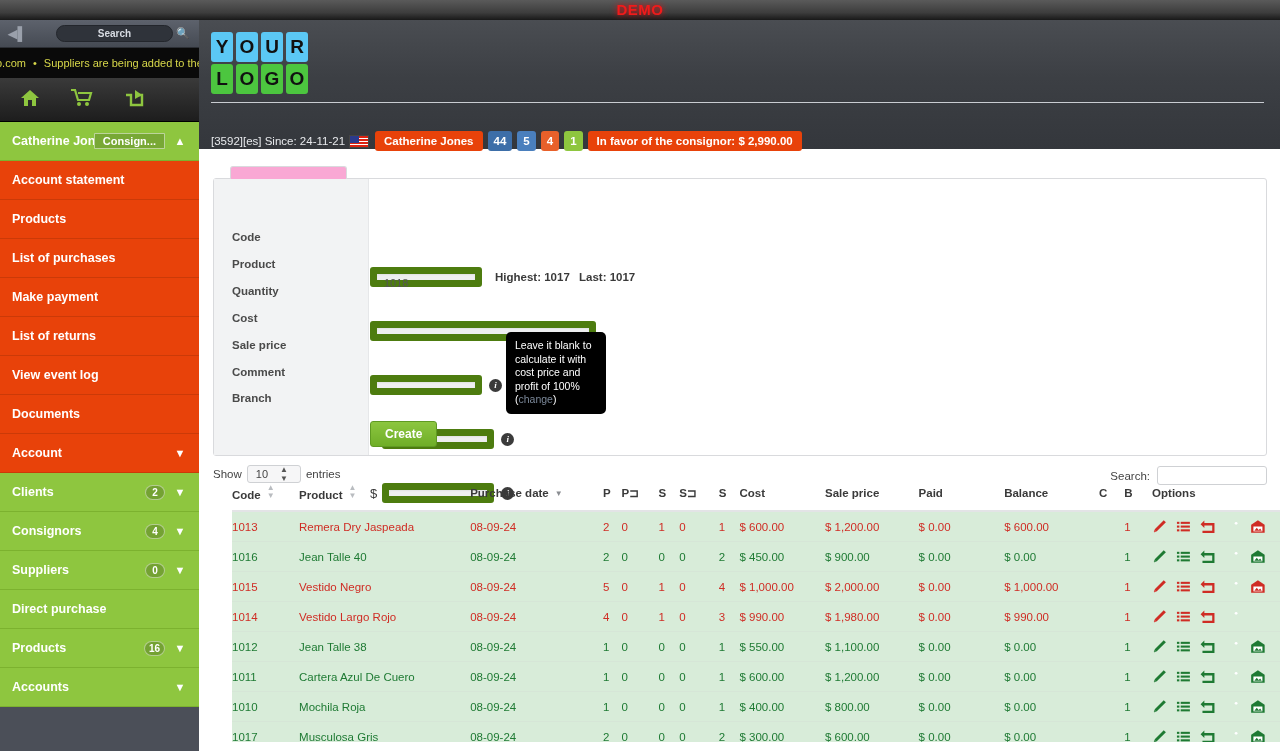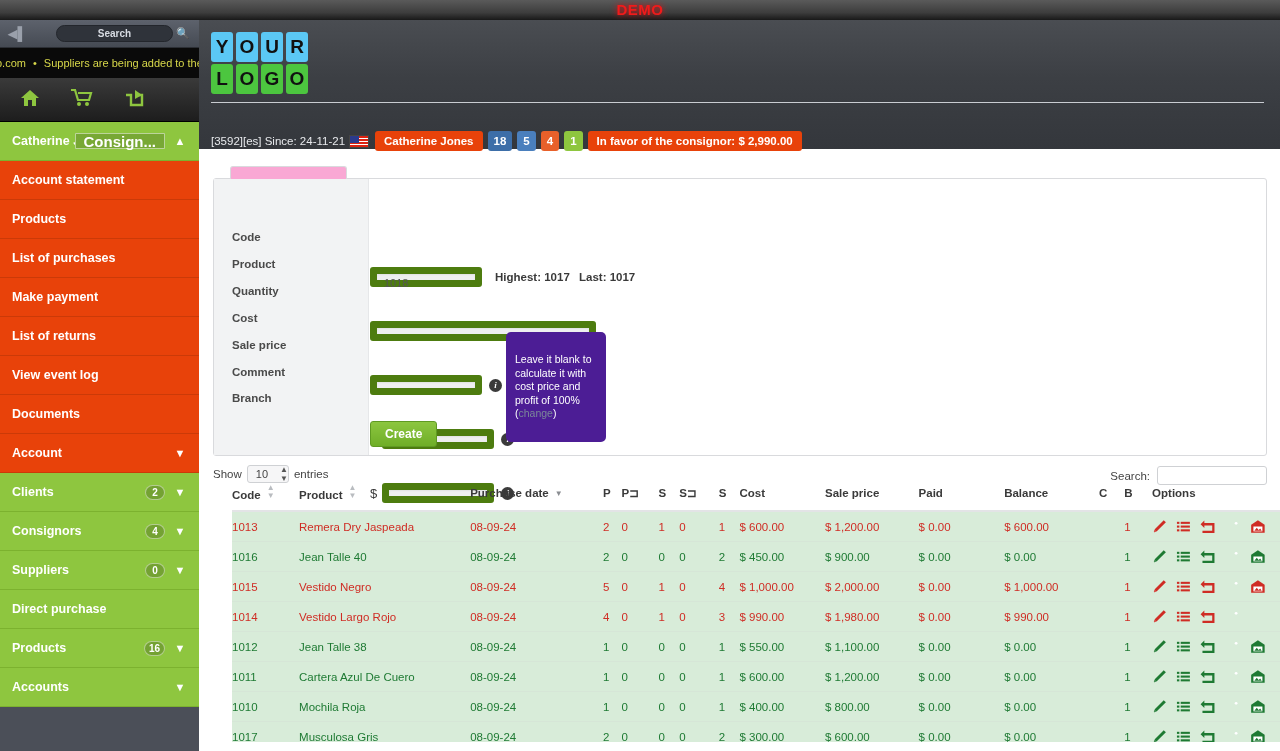--- a/index.html
+++ b/index.html
@@ -78,21 +78,21 @@
   .sb-item .sb-label { flex: 1; white-space: nowrap; overflow: hidden; }
   .sb-item .sb-badge {
     background: rgba(0,0,0,.18); border: 1px solid rgba(255,255,255,.45);
     border-radius: 9px; min-width: 20px; height: 15px; line-height: 14px;
     font-size: 10px; text-align: center; padding: 0 4px; margin-right: 8px;
     color: #fff;
   }
   .sb-item .sb-pill {
     background: rgba(0,0,0,.15); border: 1px solid rgba(255,255,255,.5);
     border-radius: 1px; height: 16px; line-height: 15px;
-    font-size: 15px; padding: 0 8px; margin-right: 8px; color: #fff;
+    font-size: 11px; padding: 0 8px; margin-right: 8px; color: #fff;
   }
   .sb-item .sb-chev { font-size: 11px; color: #fff; width: 14px; text-align: center; }
   .sb-item .sb-cart { margin-right: 5px; font-size: 12px; }
   .sb-active::before {
     content: ""; position: absolute; left: 0; top: 0; bottom: 0; width: 4px;
     background: #a02c06;
   }
   .sb-active::after {
     content: ""; position: absolute; left: 4px; top: 50%; margin-top: -4px;
     border-top: 4px solid transparent; border-bottom: 4px solid transparent;
@@ -193,33 +193,33 @@
   .selbox .arr { margin: 0 6px 0 10px; font-size: 8px; line-height: 9px; color: #555; }
   #createbtn {
     position: absolute; left: 156px; top: 242px;
     background: linear-gradient(to bottom,#8cc63f,#6fae28);
     border: 1px solid #5f9a22; border-radius: 3px;
     color: #fff; font-size: 12px; font-weight: bold;
     padding: 5px 14px; cursor: pointer;
   }
   #tooltip {
     position: absolute; left: 292px; top: 153px; width: 100px;
-    background: #4c1d95; border-radius: 5px; color: #fff;
-    font-size: 10.5px; line-height: 13.5px; padding: 21px 9px;
+    background: #000000; border-radius: 5px; color: #fff;
+    font-size: 10.5px; line-height: 13.5px; padding: 7px 9px;
   }
   #tooltip .chg { color: #7b8899; }
 
   
   #tbl-toolbar {
     position: absolute; left: 14px; top: 445px; width: 1054px; height: 26px;
   }
   #showentries { display: flex; align-items: center; font-size: 11.5px; color: #444; }
   #showentries .sel2 {
     border: 1px solid #cfd1d4; border-radius: 3px; background: #f6f6f7;
-    height: 18px; display: flex; align-items: center; padding: 0 0 0 8px;
+    height: 18px; display: flex; align-items: center; padding: 0 12px 0 8px;
     font-size: 11px; margin: 0 5px;
   }
   #showentries .sel2 .arr { margin-left: 12px; font-size: 8px; line-height: 9px; color: #555; }
   #tblsearch {
     position: absolute; right: 0; top: 1px;
     display: flex; align-items: center; font-size: 11.5px; color: #444;
   }
   #tblsearch input {
     margin-left: 7px; width: 110px; height: 19px;
     border: 1px solid #cfd1d4; border-radius: 3px; background: #fff;
@@ -378,21 +378,21 @@
           <div class="logo-ch logo-green">G</div>
           <div class="logo-ch logo-green">O</div>
         </div>
     </div>
     <div id="logo-rule"></div>
 
     <div id="acctbar">
       <span class="meta">[3592][es] Since: 24-11-21</span>
       <span class="flag"></span>
       <span class="chip chip-red">Catherine Jones</span>
-      <span class="chip chip-blue">18</span>
+      <span class="chip chip-blue">44</span>
       <span class="chip chip-blue2">5</span>
       <span class="chip chip-orange">4</span>
       <span class="chip chip-lime">1</span>
       <span class="chip chip-red">In favor of the consignor: $ 2,990.00</span>
     </div>
   </div>
 
   <div id="panel">
     <div id="panel-tab">New product</div>
     <div id="form-left"></div>

